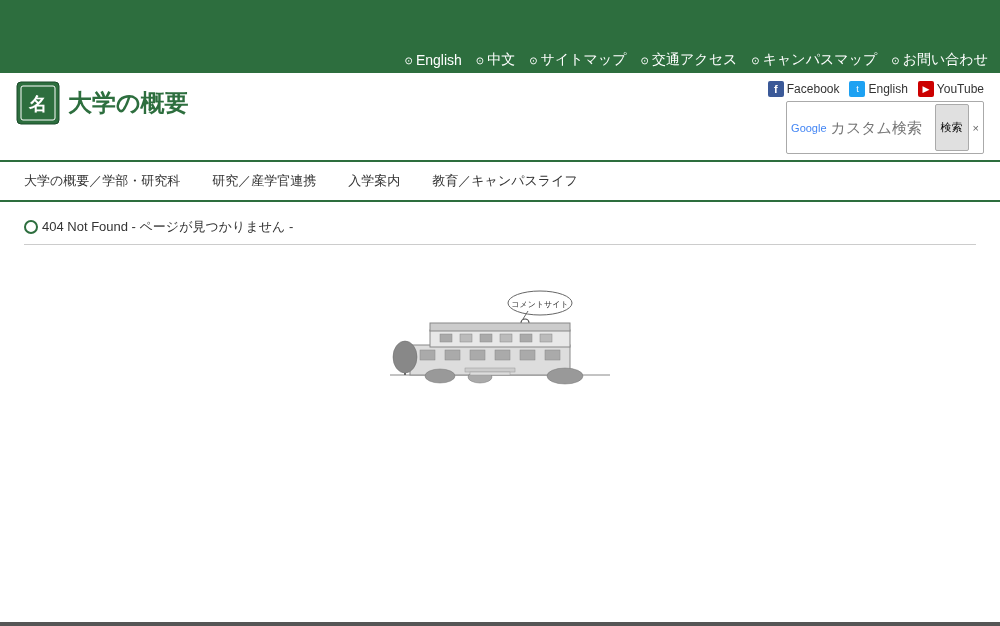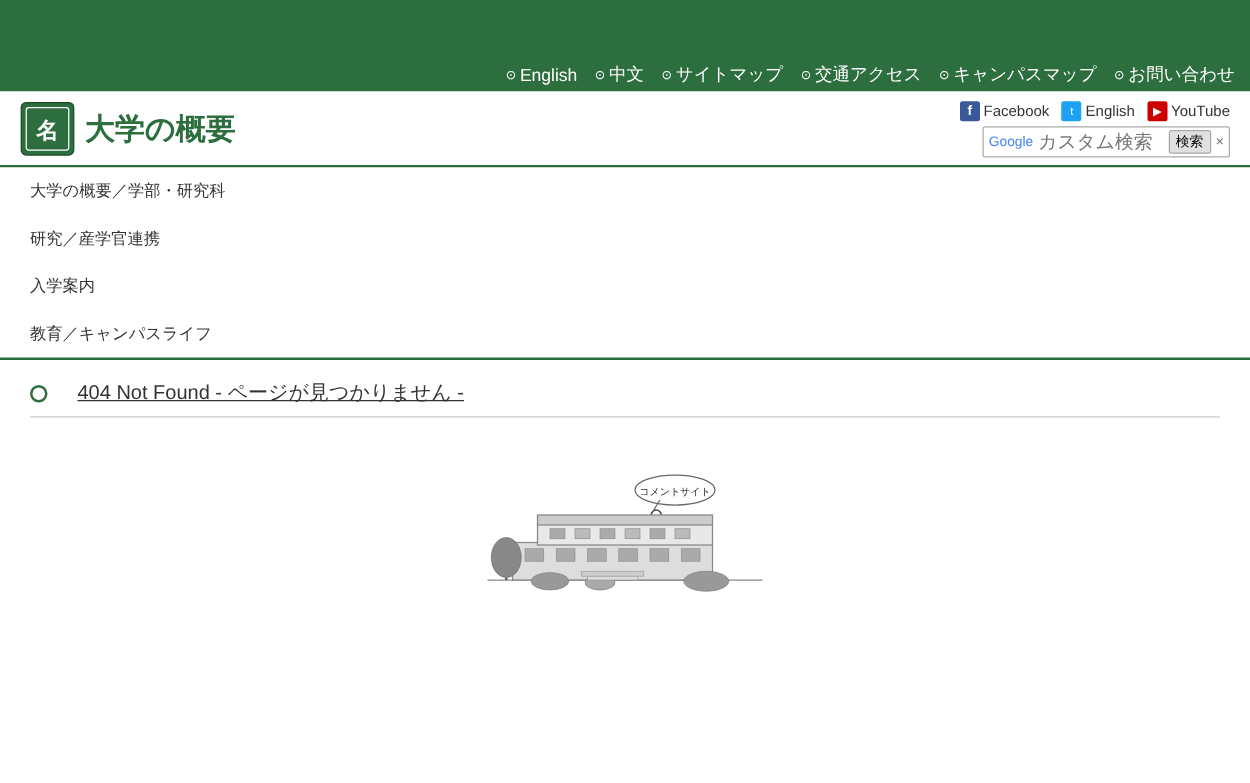--- a/index.html
+++ b/index.html
@@ -124,21 +124,21 @@
       border: none;
       outline: none;
       font-size: 15px;
       width: 100px;
       color: #999;
     }
     #search-btn {
       background: #e0e0e0;
       border: 1px solid #aaa;
       font-size: 11px;
-      padding: 1px 5px;
+      padding: 15px 5px;
       cursor: pointer;
       border-radius: 2px;
     }
     #search-clear {
       font-size: 11px;
       color: #666;
       cursor: pointer;
       border: none;
       background: none;
     }
@@ -146,46 +146,44 @@
     
     #nav {
       background: #fff;
       border-bottom: 2px solid #2d6e3e;
     }
     #nav ul {
       list-style: none;
       display: flex;
       justify-content: flex-start;
       padding: 0 8px;
-      flex-direction: column;
     }
     #nav ul li a {
       display: block;
       padding: 10px 16px;
       color: #333;
       text-decoration: none;
       font-size: 13px;
       white-space: nowrap;
     }
 
     
     #content {
       padding: 16px 24px 40px 24px;
       min-height: 420px;
     }
     #breadcrumb {
       display: flex;
       align-items: center;
-      gap: 24px;
-      font-size: 16px;
+      gap: 4px;
+      font-size: 13px;
       color: #333;
       margin-bottom: 30px;
       padding-bottom: 8px;
       border-bottom: 1px solid #ccc;
-      text-decoration: underline;
     }
     .breadcrumb-circle {
       width: 14px; height: 14px;
       border: 2px solid #2d6e3e;
       border-radius: 50%;
       display: inline-block;
     }
 
     #error-section {
       text-align: center;

